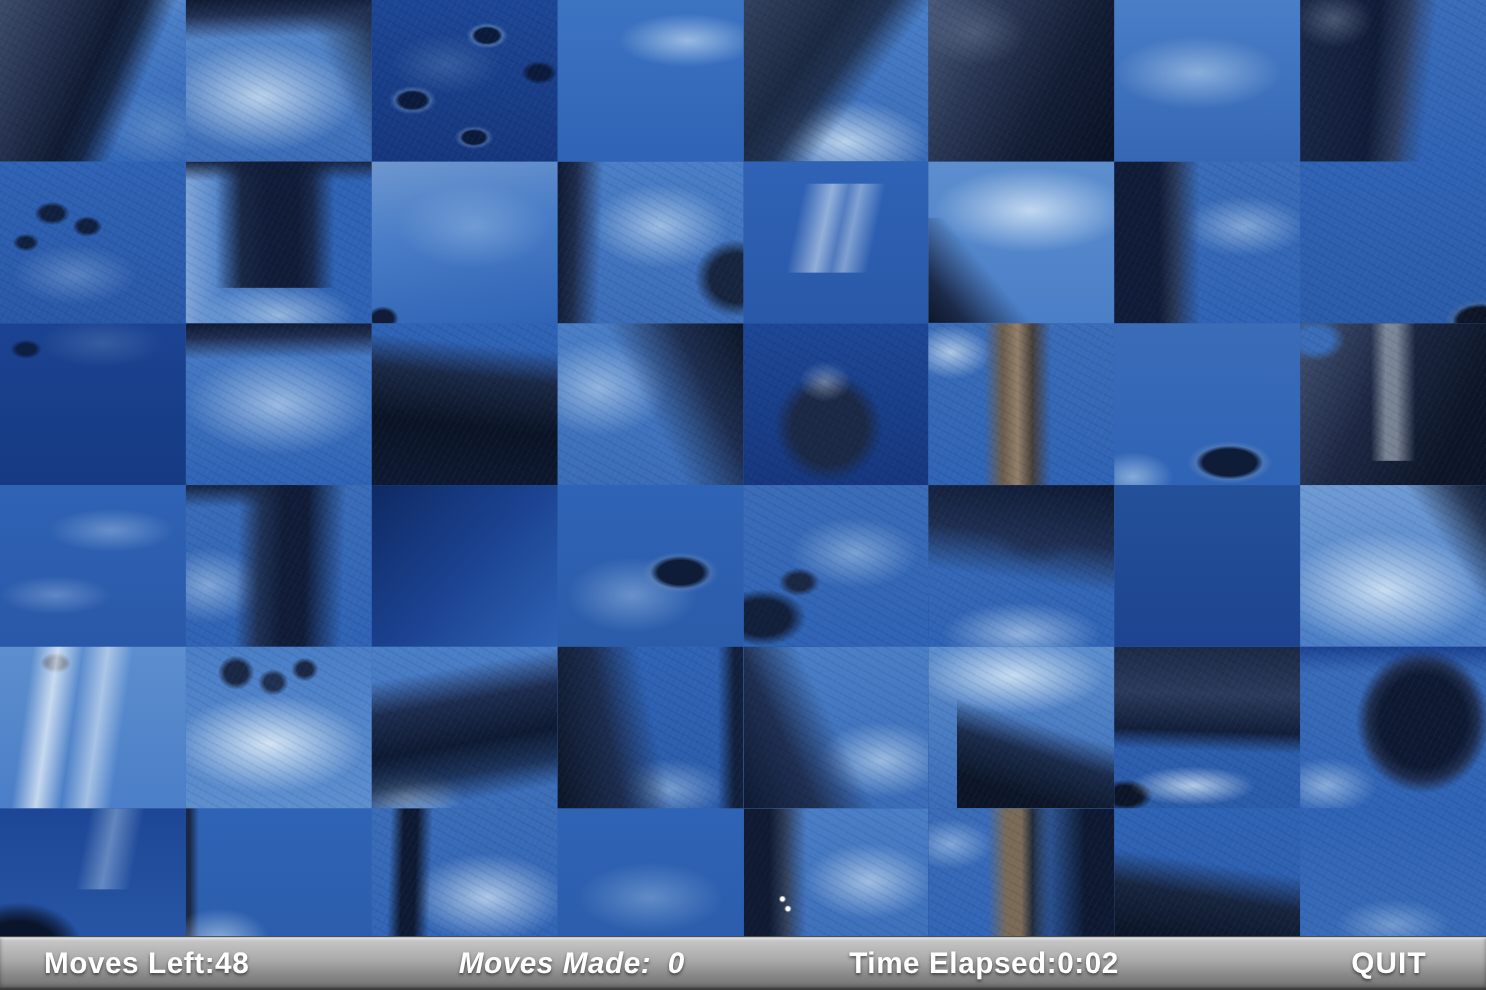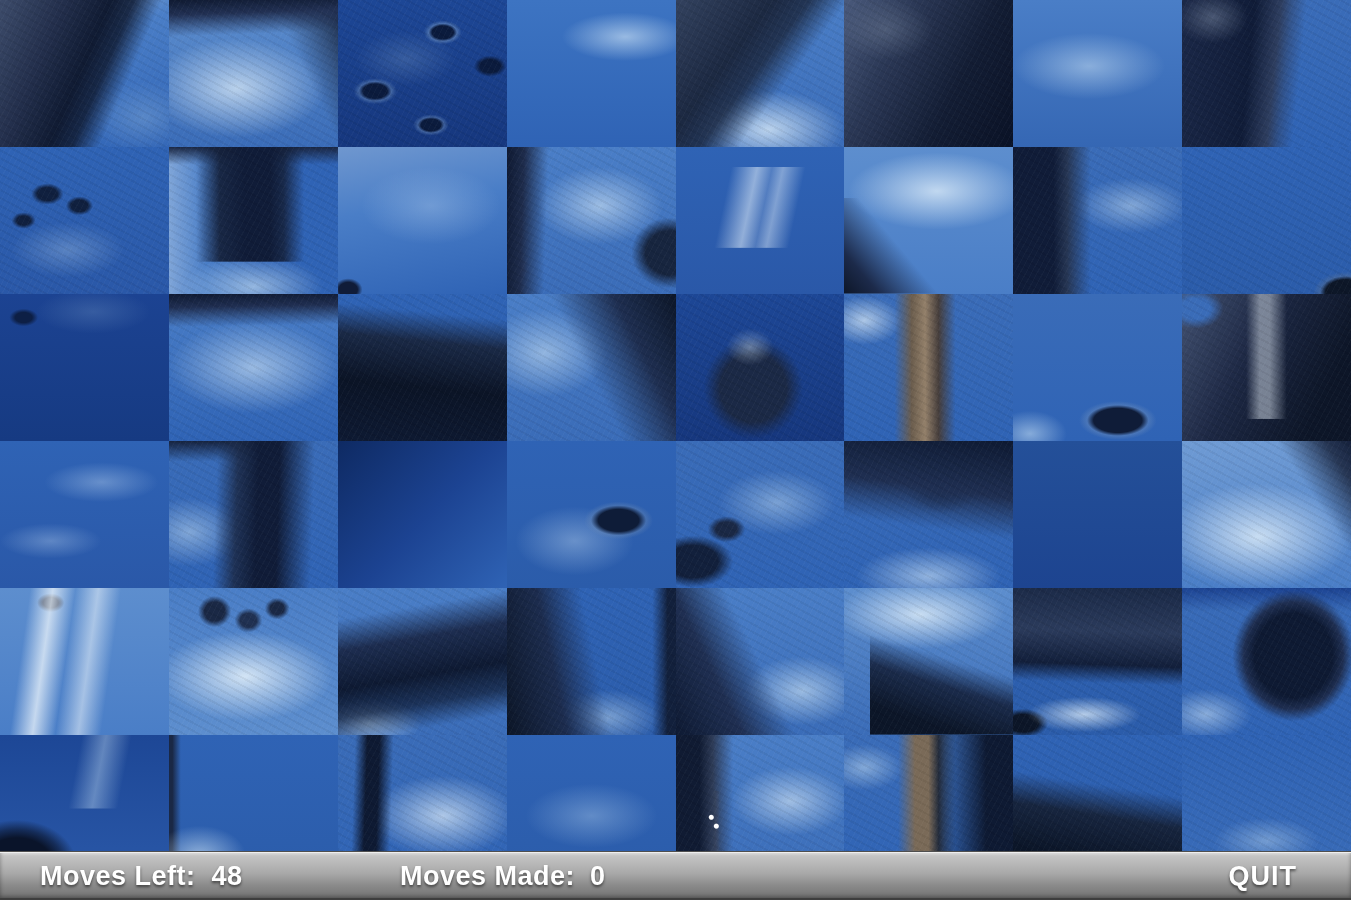--- a/index.html
+++ b/index.html
@@ -219,23 +219,23 @@
 
   
   .status-bar{position:absolute;left:0;right:0;bottom:0;height:48px;
      background:linear-gradient(180deg,#e2e2e2 0%,#c4c4c4 8%,#a8a8a8 45%,#8a8a8a 70%,#6f6f6f 100%);
      border-top:1px solid #4f4f4f;
      box-shadow:inset 0 1px 0 #efefef, inset 0 -3px 4px rgba(0,0,0,.35);}
   .status-bar::after{content:"";position:absolute;left:0;right:0;bottom:0;height:2px;background:#3e3e3e;}
   .stat{position:absolute;top:50%;transform:translateY(-50%);color:#ffffff;
      font-size:27px;font-weight:700;line-height:1;letter-spacing:.5px;white-space:nowrap;
      text-shadow:0 2px 3px rgba(0,0,0,.55);}
-  .stat .val{margin-left:16px;}
+  .stat .val{margin-left:0;}
   .stat-pieces{left:40px;}
-  .stat-moves{left:400px;}
+  .stat-moves{left:417px;font-style:italic;}
   .stat-moves .val{margin-left:15px;}
   .stat-time{left:772px;}
   .quit-btn{position:absolute;top:50%;transform:translateY(-50%);right:54px;color:#ffffff;
      font-size:27px;font-weight:700;letter-spacing:1px;white-space:nowrap;cursor:pointer;
      text-shadow:0 2px 3px rgba(0,0,0,.55);background:none;border:none;padding:0;
      font-family:"Liberation Sans",sans-serif;}
 </style>
 </head>
 <body>
 
@@ -292,16 +292,19 @@
       <div class="tile v-water-rock-bottom rocky"></div>
     </div>
 
   <div class="status-bar">
     <div class="stat stat-pieces">
       <span>Moves Left:</span><span class="val">48</span>
     </div>
     <div class="stat stat-moves">
       <span>Moves Made:</span><span class="val">0</span>
     </div>
+    <div class="stat stat-time">
+      <span>Time Elapsed:</span><span class="val">0:02</span>
+    </div>
     <button class="quit-btn">QUIT</button>
   </div>
 
 </div>
 
 </body></html>

